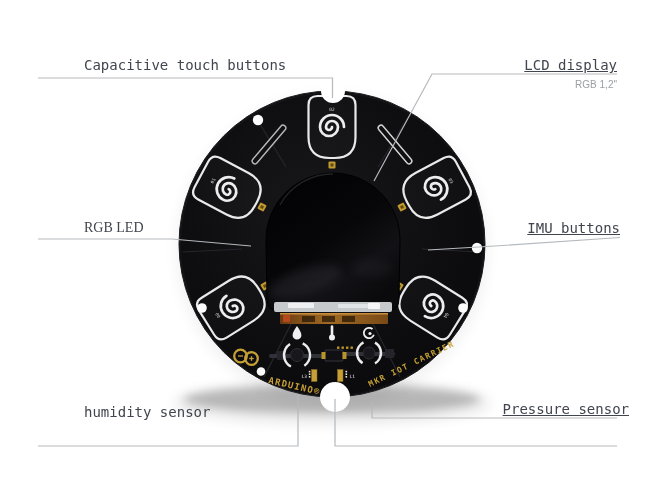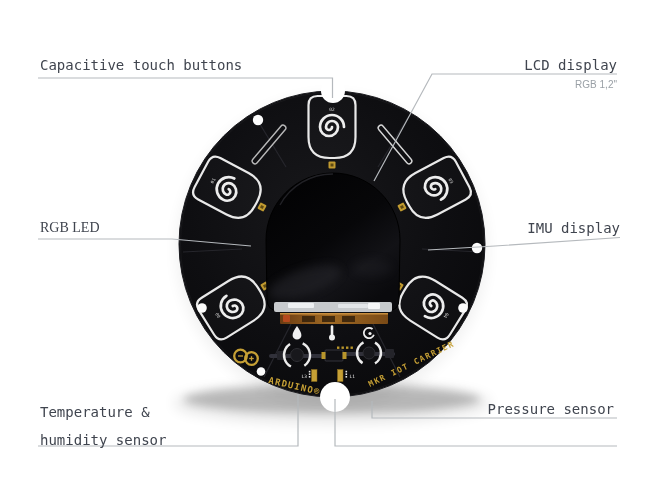--- a/index.html
+++ b/index.html
@@ -1,29 +1,29 @@
 <!DOCTYPE html>
 <html><head>
 <meta charset="utf-8">
 <style>
   html,body{margin:0;padding:0;background:#ffffff;}
   #stage{position:relative;width:657px;height:500px;background:#ffffff;overflow:hidden;
          font-family:"DejaVu Sans Mono",monospace;}
   #board-svg{position:absolute;left:0;top:0;}
   .lbl{position:absolute;font:14px "DejaVu Sans Mono",monospace;color:#40454f;
-       white-space:nowrap;line-height:14px;}
-  .lbl.right{text-align:left;}
+       white-space:nowrap;line-height:14px;margin-left:44px;}
+  .lbl.right{text-align:left;text-decoration:underline;}
   .sub{position:absolute;font:10px "Liberation Sans",sans-serif;color:#9aa0a6;white-space:nowrap;}
   #lbl-cap{left:40px;top:58px;}
   #lbl-lcd{right:40px;top:58px;}
   #lbl-lcd-sub{right:40px;top:79px;}
   #lbl-rgb{left:40px;top:221px;font-family:Liberation Serif, serif;}
   #lbl-imu{right:37px;top:221px;}
   #lbl-temp{left:40px;top:398px;line-height:28px;}
-  #lbl-press{right:43px;top:402px;}
+  #lbl-press{right:28px;top:402px;}
   #lbl-light{right:40px;top:428px;}
 </style>
 </head>
 <body>
 
 <div id="stage">
 
 <svg id="board-svg" width="657" height="500" viewBox="0 0 657 500">
   <defs>
     <filter id="b4" x="-40%" y="-40%" width="180%" height="180%">
@@ -237,19 +237,18 @@
     <path d="M38,446 H298 V394"></path>
     <path d="M617,446 H335 V399"></path>
     <path d="M617,418 H372 V401"></path>
   </g>
 </svg>
 
   <div class="lbl" id="lbl-cap">Capacitive touch buttons</div>
   <div class="lbl right" id="lbl-lcd">LCD display</div>
   <div class="sub" id="lbl-lcd-sub">RGB 1,2"</div>
   <div class="lbl" id="lbl-rgb">RGB LED</div>
-  <div class="lbl right" id="lbl-imu">IMU display</div>
+  <div class="lbl right" id="lbl-imu">IMU buttons</div>
   <div class="lbl" id="lbl-temp">
-    <div>Temperature &amp;</div>
     <div>humidity sensor</div>
   </div>
   <div class="lbl right" id="lbl-press">Pressure sensor</div>
 </div>
 
 </body></html>

